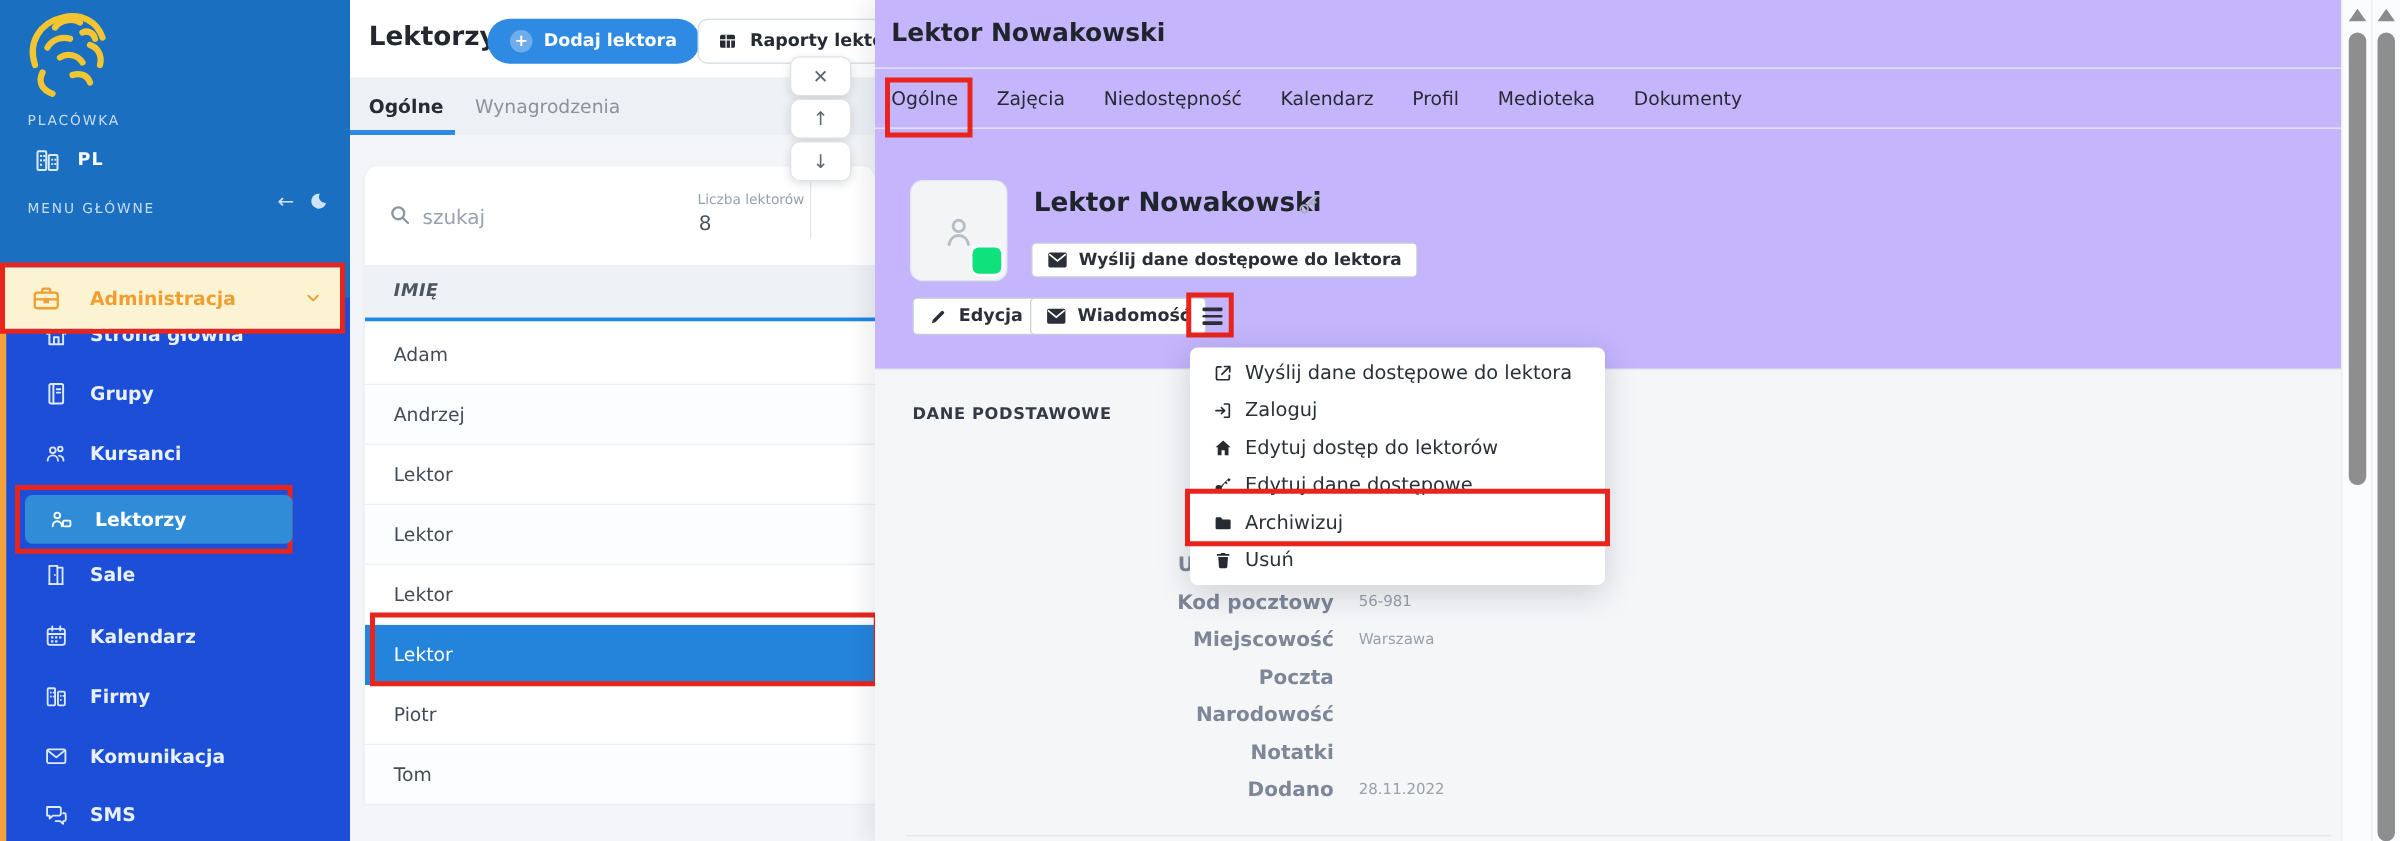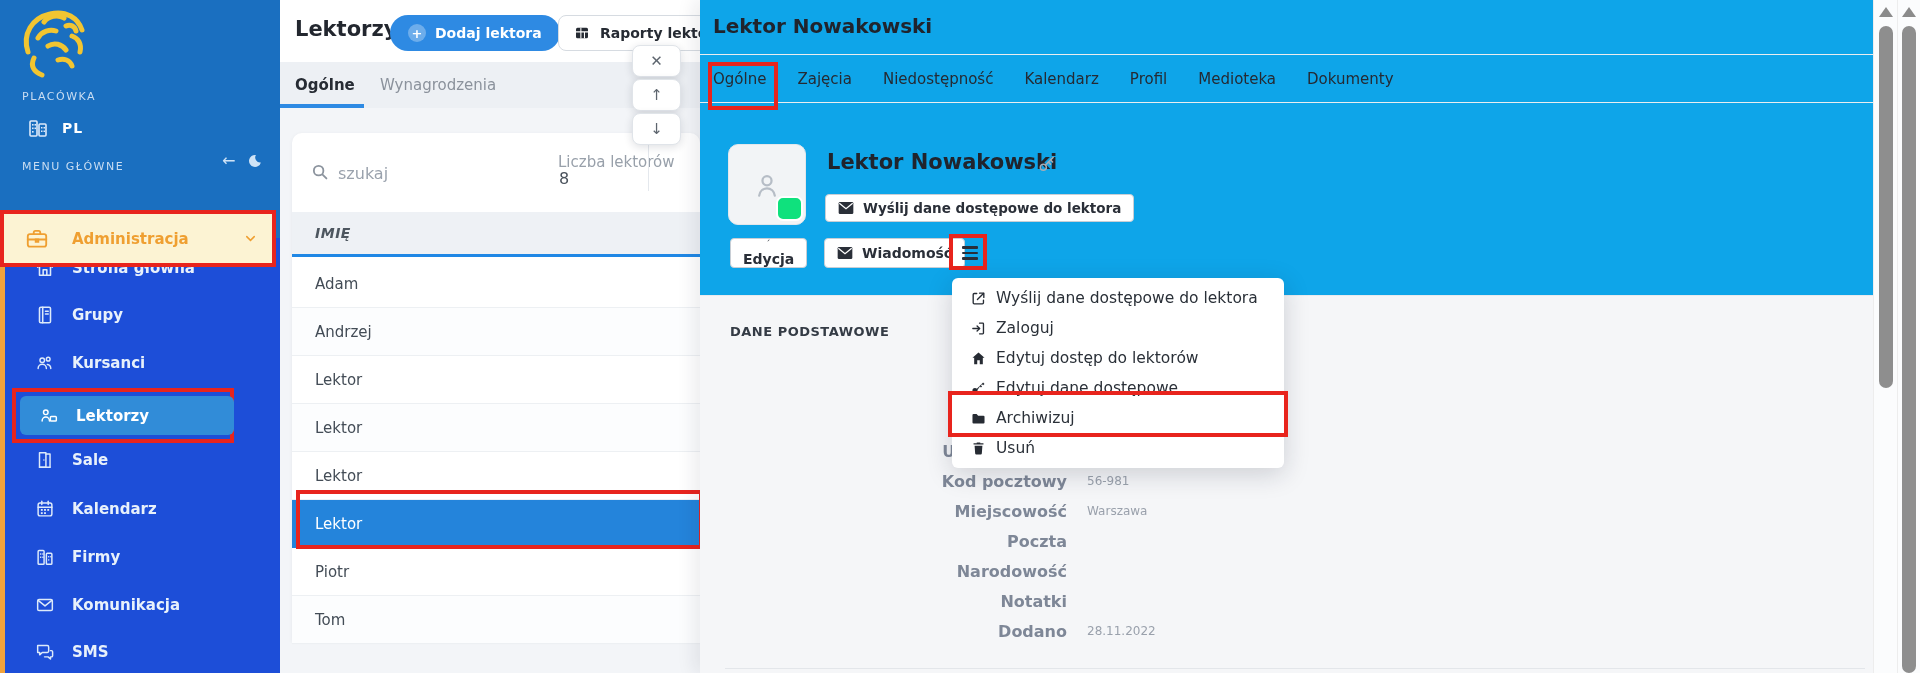--- a/index.html
+++ b/index.html
@@ -43,56 +43,56 @@
   .mid-tab{position:absolute;top:0;height:46px;display:flex;align-items:center;font-size:15px;cursor:pointer;}
   .mid-tab.on{color:#272c34;font-weight:600;}
   .mid-tab.off{color:#8b929c;}
   .mid-underline{position:absolute;left:0;top:104px;width:84px;height:4px;background:#2e8ae3;}
   .mid-content{position:absolute;left:0;top:108px;width:420px;height:565px;background:#f3f5f8;}
   .card{position:absolute;left:12px;top:133px;width:408px;height:508px;background:#fff;border-radius:10px 10px 0 0;
         box-shadow:0 1px 4px rgba(30,40,60,.06);}
   .search-input{position:absolute;left:44px;top:26px;width:190px;height:28px;border:none;outline:none;
                 font-size:16px;color:#3c454f;font-family:inherit;background:transparent;}
   .search-input::placeholder{color:#9aa2ad;}
-  .count-label{position:absolute;left:266px;top:20px;font-size:15px;color:#98a0aa;}
+  .count-label{position:absolute;left:266px;top:20px;font-size:11px;color:#98a0aa;}
   .count-value{position:absolute;left:267px;top:36px;font-size:16px;color:#4a525c;}
   .count-divider{position:absolute;left:356px;top:12px;width:1px;height:46px;background:#e4e8ed;}
   .imie-header{position:absolute;left:0;top:79px;width:408px;height:45px;background:#eef1f5;
                border-bottom:3px solid #1f87e5;display:flex;align-items:center;padding-left:23px;
                font-style:italic;font-weight:700;font-size:14px;color:#4d565f;letter-spacing:.5px;}
   .rowlist{position:absolute;left:0;top:127px;width:408px;}
   .lrow{width:408px;height:48px;display:flex;align-items:center;padding-left:23px;font-size:15px;color:#434c56;
         border-bottom:1px solid #edf0f3;background:#fff;cursor:pointer;}
   .lrow:nth-child(even){background:#fcfdfe;}
   .lrow.sel{background:#2484db;color:#fff;border-bottom-color:#2484db;}
 
   
   .float-widget{position:absolute;left:632px;top:45px;width:49px;z-index:30;display:flex;flex-direction:column;gap:2px;}
   .fw-btn{width:49px;height:32px;background:#fff;border:1px solid #e0e4e9;border-radius:8px;
           box-shadow:0 2px 8px rgba(20,30,50,.14);display:flex;align-items:center;justify-content:center;
           color:#5d656e;font-size:15px;cursor:pointer;font-family:inherit;}
 
   
-  .rpanel{position:absolute;left:700px;top:0;width:1173px;height:673px;background:#0ea5e9;z-index:40;
+  .rpanel{position:absolute;left:700px;top:0;width:1173px;height:673px;background:#c4b5fd;z-index:40;
           box-shadow:-7px 0 16px rgba(20,30,50,.08);}
   .r-title{position:absolute;left:13px;top:14px;font-size:20px;font-weight:700;color:#20242d;}
   .r-divider{position:absolute;left:0;top:54px;width:1173px;height:1px;background:#eaedf0;}
   .r-tabs{position:absolute;left:0;top:55px;width:1173px;height:48px;display:flex;align-items:center;
           padding-left:13px;gap:31px;border-bottom:1px solid #eaedf0;font-size:15px;color:#252a33;}
   .r-tab{cursor:pointer;white-space:nowrap;}
   .tab-redbox{position:absolute;left:8px;top:62px;width:70px;height:48px;border:4px solid #e8241d;z-index:6;}
   .avatar{position:absolute;left:28px;top:144px;width:78px;height:81px;background:#f2f4f6;border:1px solid #e3e7eb;
           border-radius:10px;display:flex;align-items:center;justify-content:center;}
   .badge{position:absolute;left:76px;top:196px;width:27px;height:25px;background:#0fe17d;border:2px solid #fff;border-radius:7px;}
   .p-name{position:absolute;left:127px;top:150px;font-size:21px;font-weight:700;color:#20242d;}
   .keyicon{position:absolute;left:336px;top:153px;cursor:pointer;}
   .btn-line{border:1px solid #c8ced5;background:#fff;border-radius:4px;display:flex;align-items:center;gap:9px;
             font-size:13.5px;font-weight:700;color:#2a2f38;cursor:pointer;padding:0 12px;font-family:inherit;}
   .btn-access{position:absolute;left:125px;top:194px;height:28px;}
-  .btn-edit{position:absolute;left:30px;top:238px;height:30px;font-size:14px;flex-direction:column;}
+  .btn-edit{position:absolute;left:30px;top:238px;height:30px;font-size:14px;}
   .btn-msg{position:absolute;left:124px;top:238px;height:30px;font-size:14px;justify-content:center;}
   .btn-burger{position:absolute;left:256px;top:240px;width:28px;height:26px;background:none;border:none;cursor:pointer;
               display:flex;flex-direction:column;justify-content:center;gap:3px;align-items:center;padding:0;}
   .btn-burger i{display:block;width:16px;height:2.6px;background:#2a2f38;border-radius:1px;}
   .burger-redbox{position:absolute;left:249px;top:234px;width:38px;height:36px;border:4px solid #e8241d;z-index:6;}
   .gray-section{position:absolute;left:0;top:295px;width:1173px;height:378px;background:#f5f6f8;border-top:1px solid #e8eaee;}
   .sec-title{position:absolute;left:30px;top:28px;font-size:13px;font-weight:700;color:#343b45;letter-spacing:.5px;}
   .fields{position:absolute;left:0;top:80px;width:700px;}
   .frow{display:flex;height:30px;align-items:center;}
   .flabel{width:367px;text-align:right;font-size:16px;font-weight:600;color:#7e8797;}

